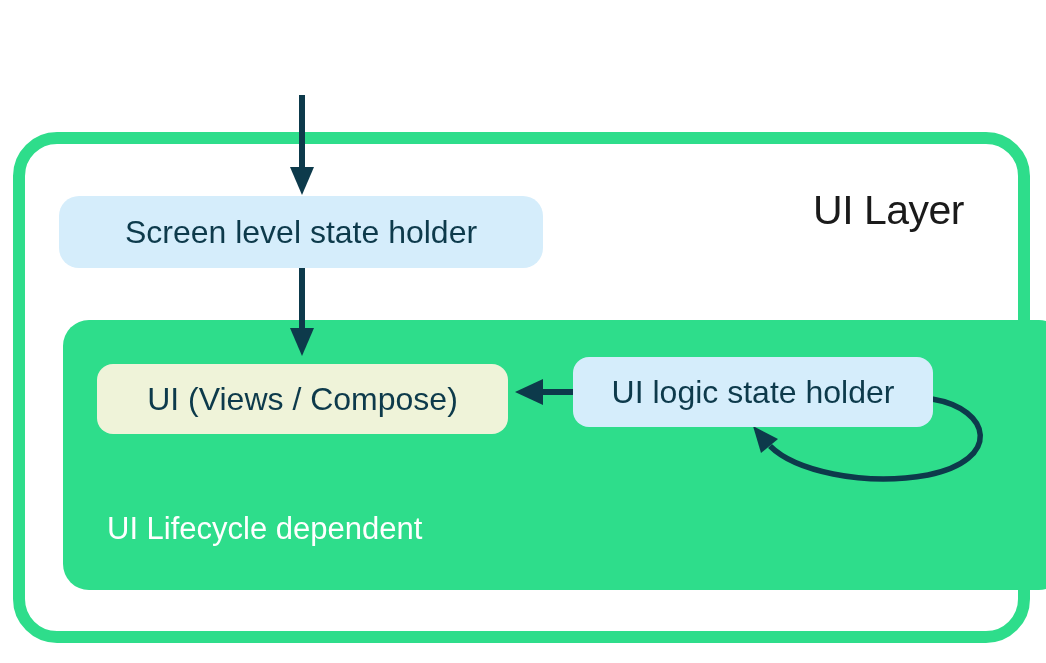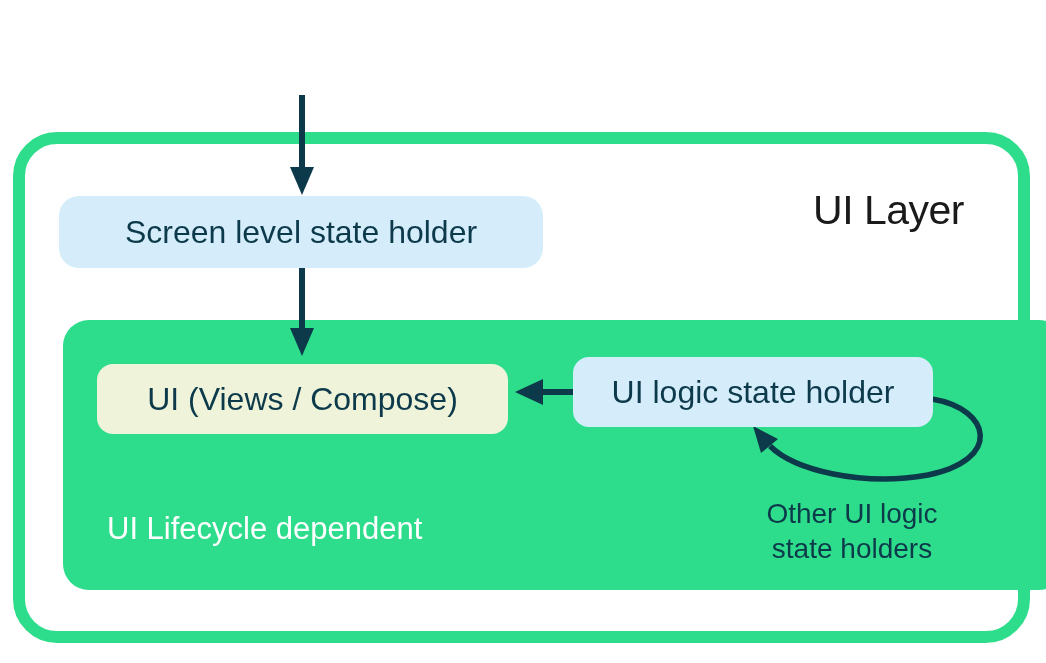--- a/index.html
+++ b/index.html
@@ -102,24 +102,20 @@
 <div class="canvas">
 
   <div class="outer-box">
     <div class="ui-layer-title">UI Layer</div>
   </div>
 
   <div class="inner-box">
     <div class="lifecycle-note">UI Lifecycle dependent</div>
   </div>
 
-  <div class="other-note">
-    <span>Other UI logic</span><br>
-    <span>state holders</span>
-  </div>
 
   <svg class="arrows" viewBox="0 0 1046 663">
     <g>
       <line class="arrow-line" x1="302" y1="95" x2="302" y2="170" stroke-width="6"></line>
       <polygon class="arrow-head" points="302,195 290,167 314,167"></polygon>
     </g>
     <g>
       <line class="arrow-line" x1="302" y1="268" x2="302" y2="331" stroke-width="6"></line>
       <polygon class="arrow-head" points="302,356 290,328 314,328"></polygon>
     </g>

